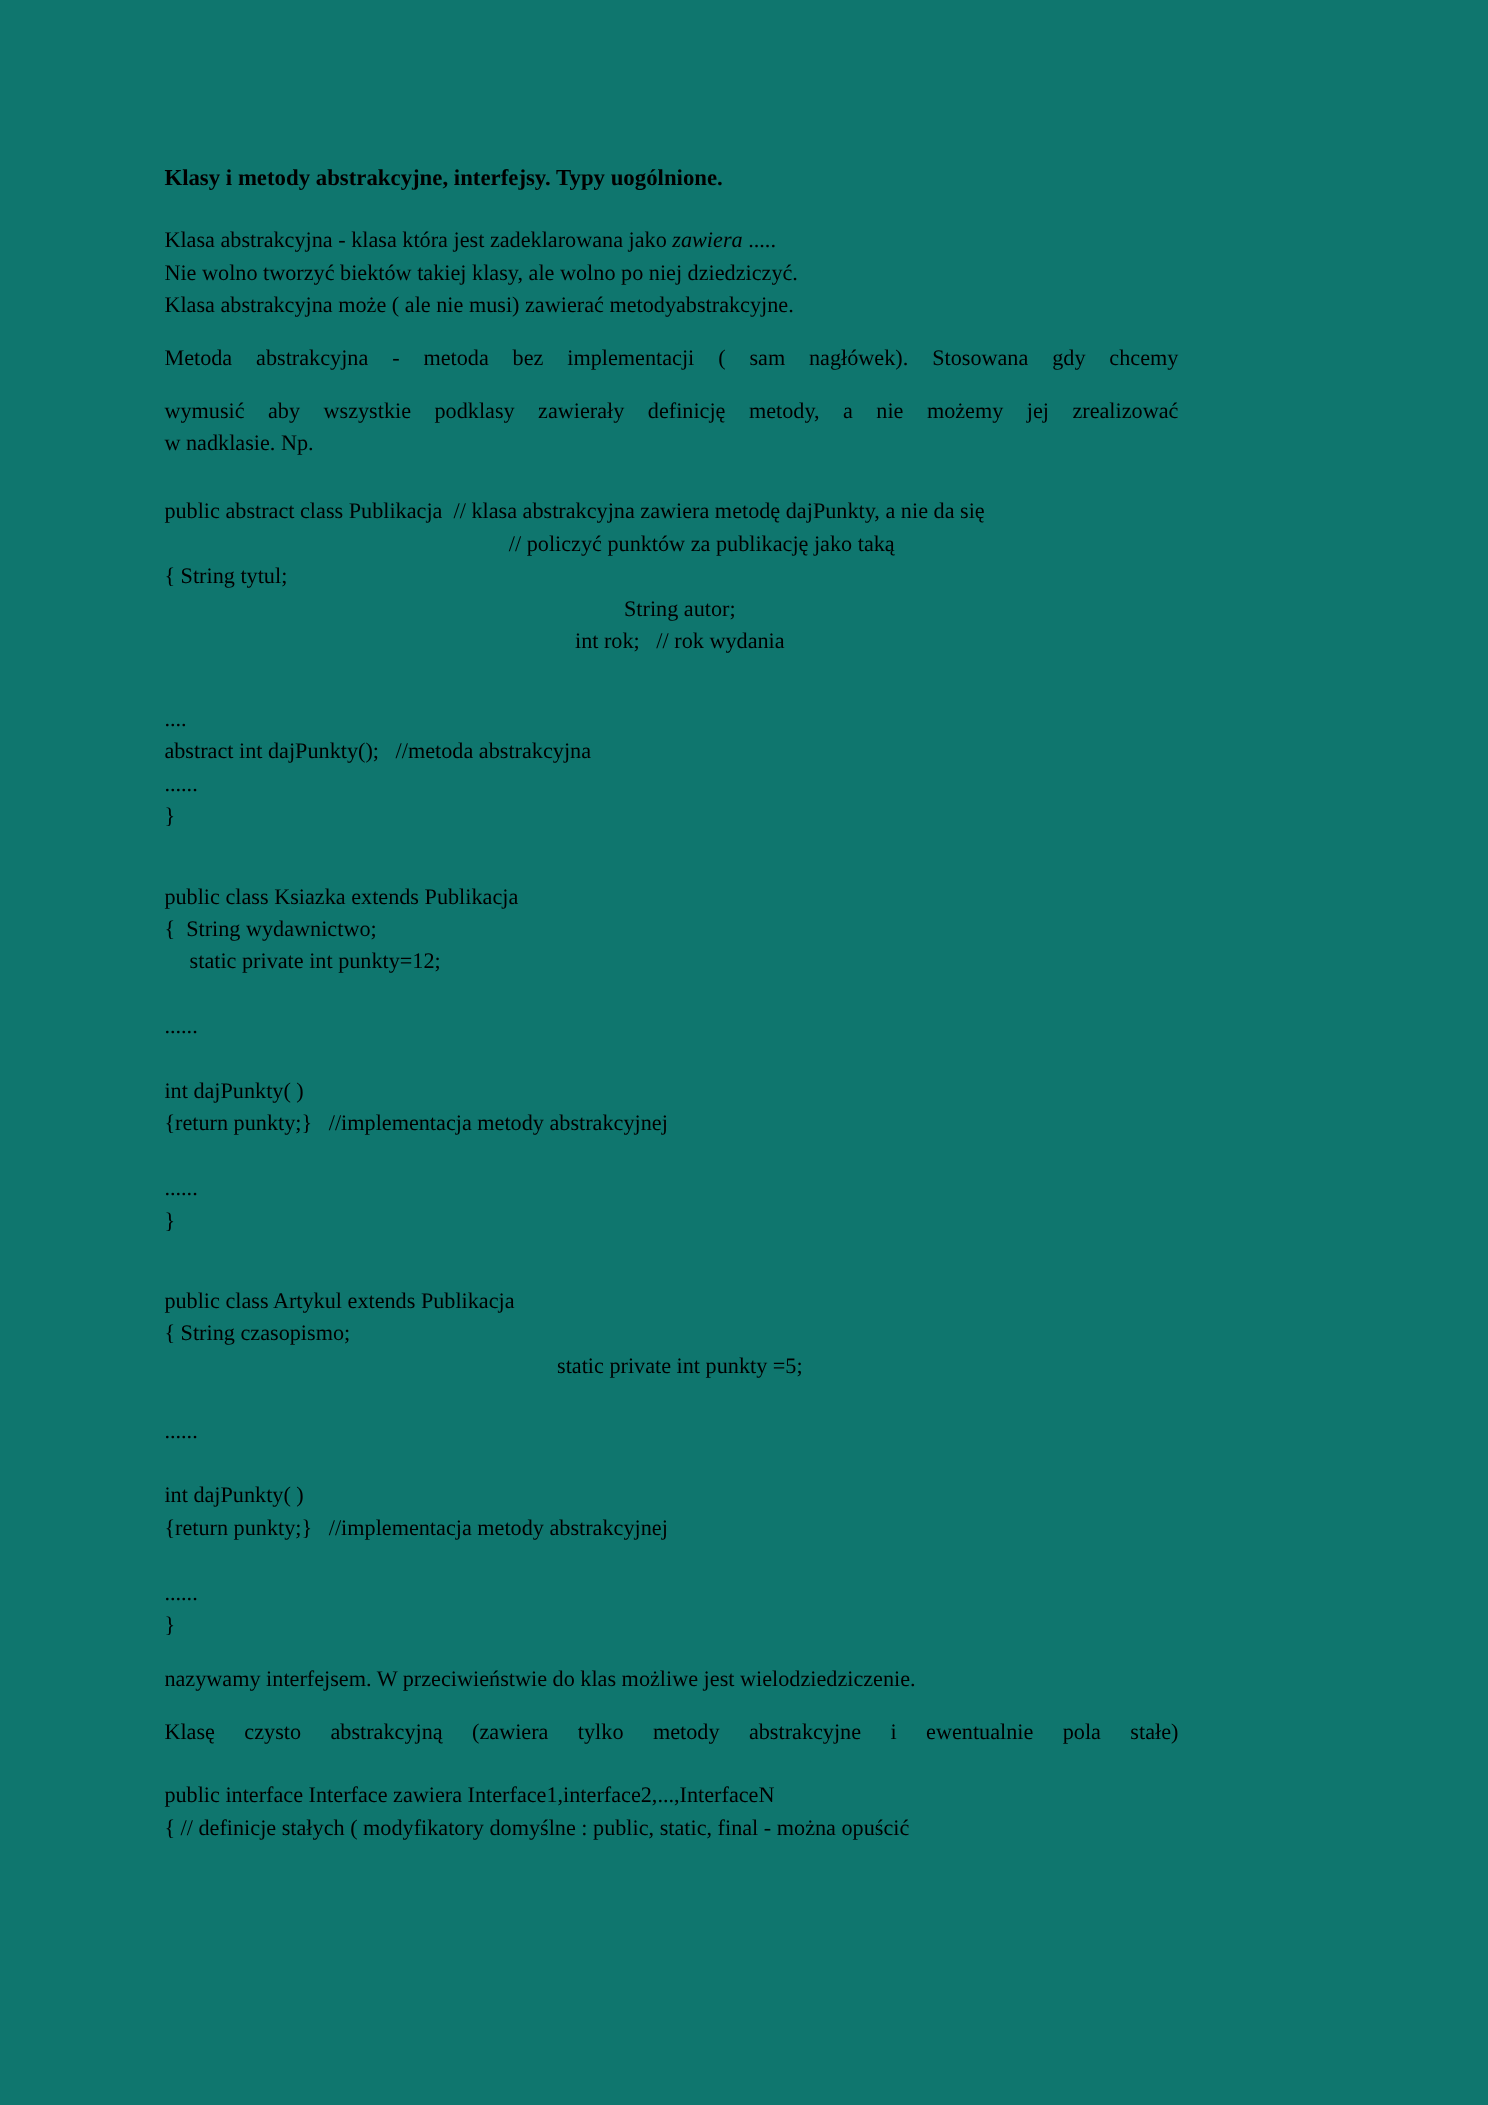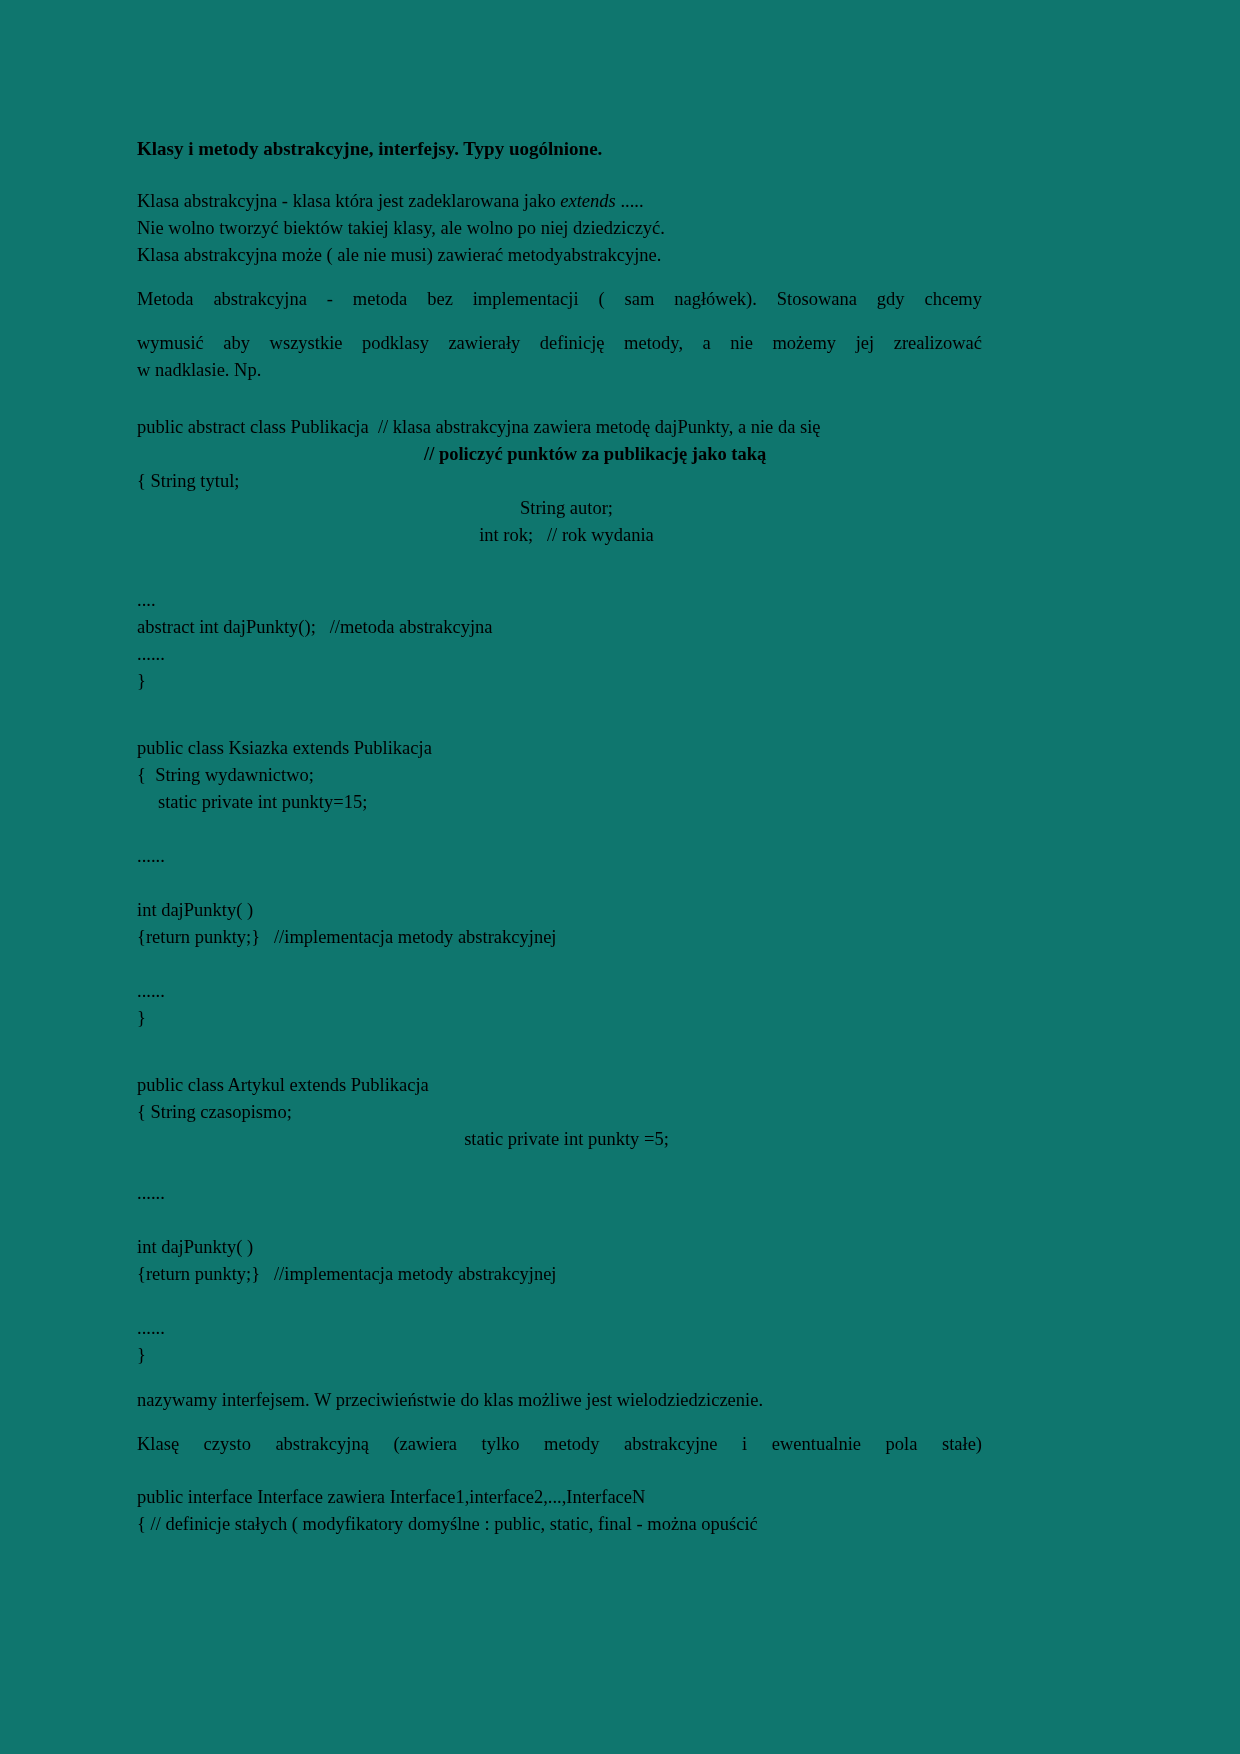--- a/index.html
+++ b/index.html
@@ -32,38 +32,38 @@
   
   .stretch {
     white-space: normal;
     text-align: justify;
     text-align-last: justify;
     margin-top: 17px;
   }
   
   .ind-s { padding-left: 14px; text-align: center; }
   .ind-m { padding-left: 21px; }
-  .ind-comment { padding-left: 287px; font-weight: bold; }
+  .ind-comment { padding-left: 287px; }
   
   .mt1 { margin-top: 27px; }   
   .mt-para { margin-top: 26px; }
   .mt-code { margin-top: 30px; }
   .mt-dots { margin-top: 38px; }
   .mt-sec { margin-top: 40px; }
   .mt-out { margin-top: 18px; }
 </style>
 </head>
 <body>
 
 <div class="page">
 
   <div class="line title">Klasy i metody abstrakcyjne, interfejsy. Typy uogólnione.</div>
 
   <div class="block mt-para">
-    <div class="line"><span>Klasa abstrakcyjna - klasa która jest zadeklarowana jako </span><em>extends</em><span> .....</span></div>
+    <div class="line"><span>Klasa abstrakcyjna - klasa która jest zadeklarowana jako </span><em>zawiera</em><span> .....</span></div>
     <div class="line">Nie wolno tworzyć biektów takiej klasy, ale wolno po niej dziedziczyć.</div>
     <div class="line">Klasa abstrakcyjna może ( ale nie musi) zawierać metodyabstrakcyjne.</div>
     <div class="line stretch">Metoda abstrakcyjna - metoda bez implementacji ( sam nagłówek). Stosowana gdy chcemy</div>
     <div class="line stretch">wymusić aby wszystkie podklasy zawierały definicję metody, a nie możemy jej zrealizować</div>
     <div class="line">w nadklasie. Np.</div>
   </div>
 
   <div class="block mt-code">
     <div class="line">public abstract class Publikacja  // klasa abstrakcyjna zawiera metodę dajPunkty, a nie da się</div>
     <div class="line ind-comment">// policzyć punktów za publikację jako taką</div>
@@ -72,21 +72,21 @@
     <div class="line ind-s">int rok;   // rok wydania</div>
     <div class="line mt-dots">....</div>
     <div class="line">abstract int dajPunkty();   //metoda abstrakcyjna</div>
     <div class="line">......</div>
     <div class="line">}</div>
   </div>
 
   <div class="block mt-sec">
     <div class="line">public class Ksiazka extends Publikacja</div>
     <div class="line">{  String wydawnictwo;</div>
-    <div class="line ind-m">static private int punkty=15;</div>
+    <div class="line ind-m">static private int punkty=12;</div>
     <div class="line mt1">......</div>
     <div class="line mt1">int dajPunkty( )</div>
     <div class="line">{return punkty;}   //implementacja metody abstrakcyjnej</div>
     <div class="line mt1">......</div>
     <div class="line">}</div>
   </div>
 
   <div class="block mt-sec">
     <div class="line">public class Artykul extends Publikacja</div>
     <div class="line">{ String czasopismo;</div>

